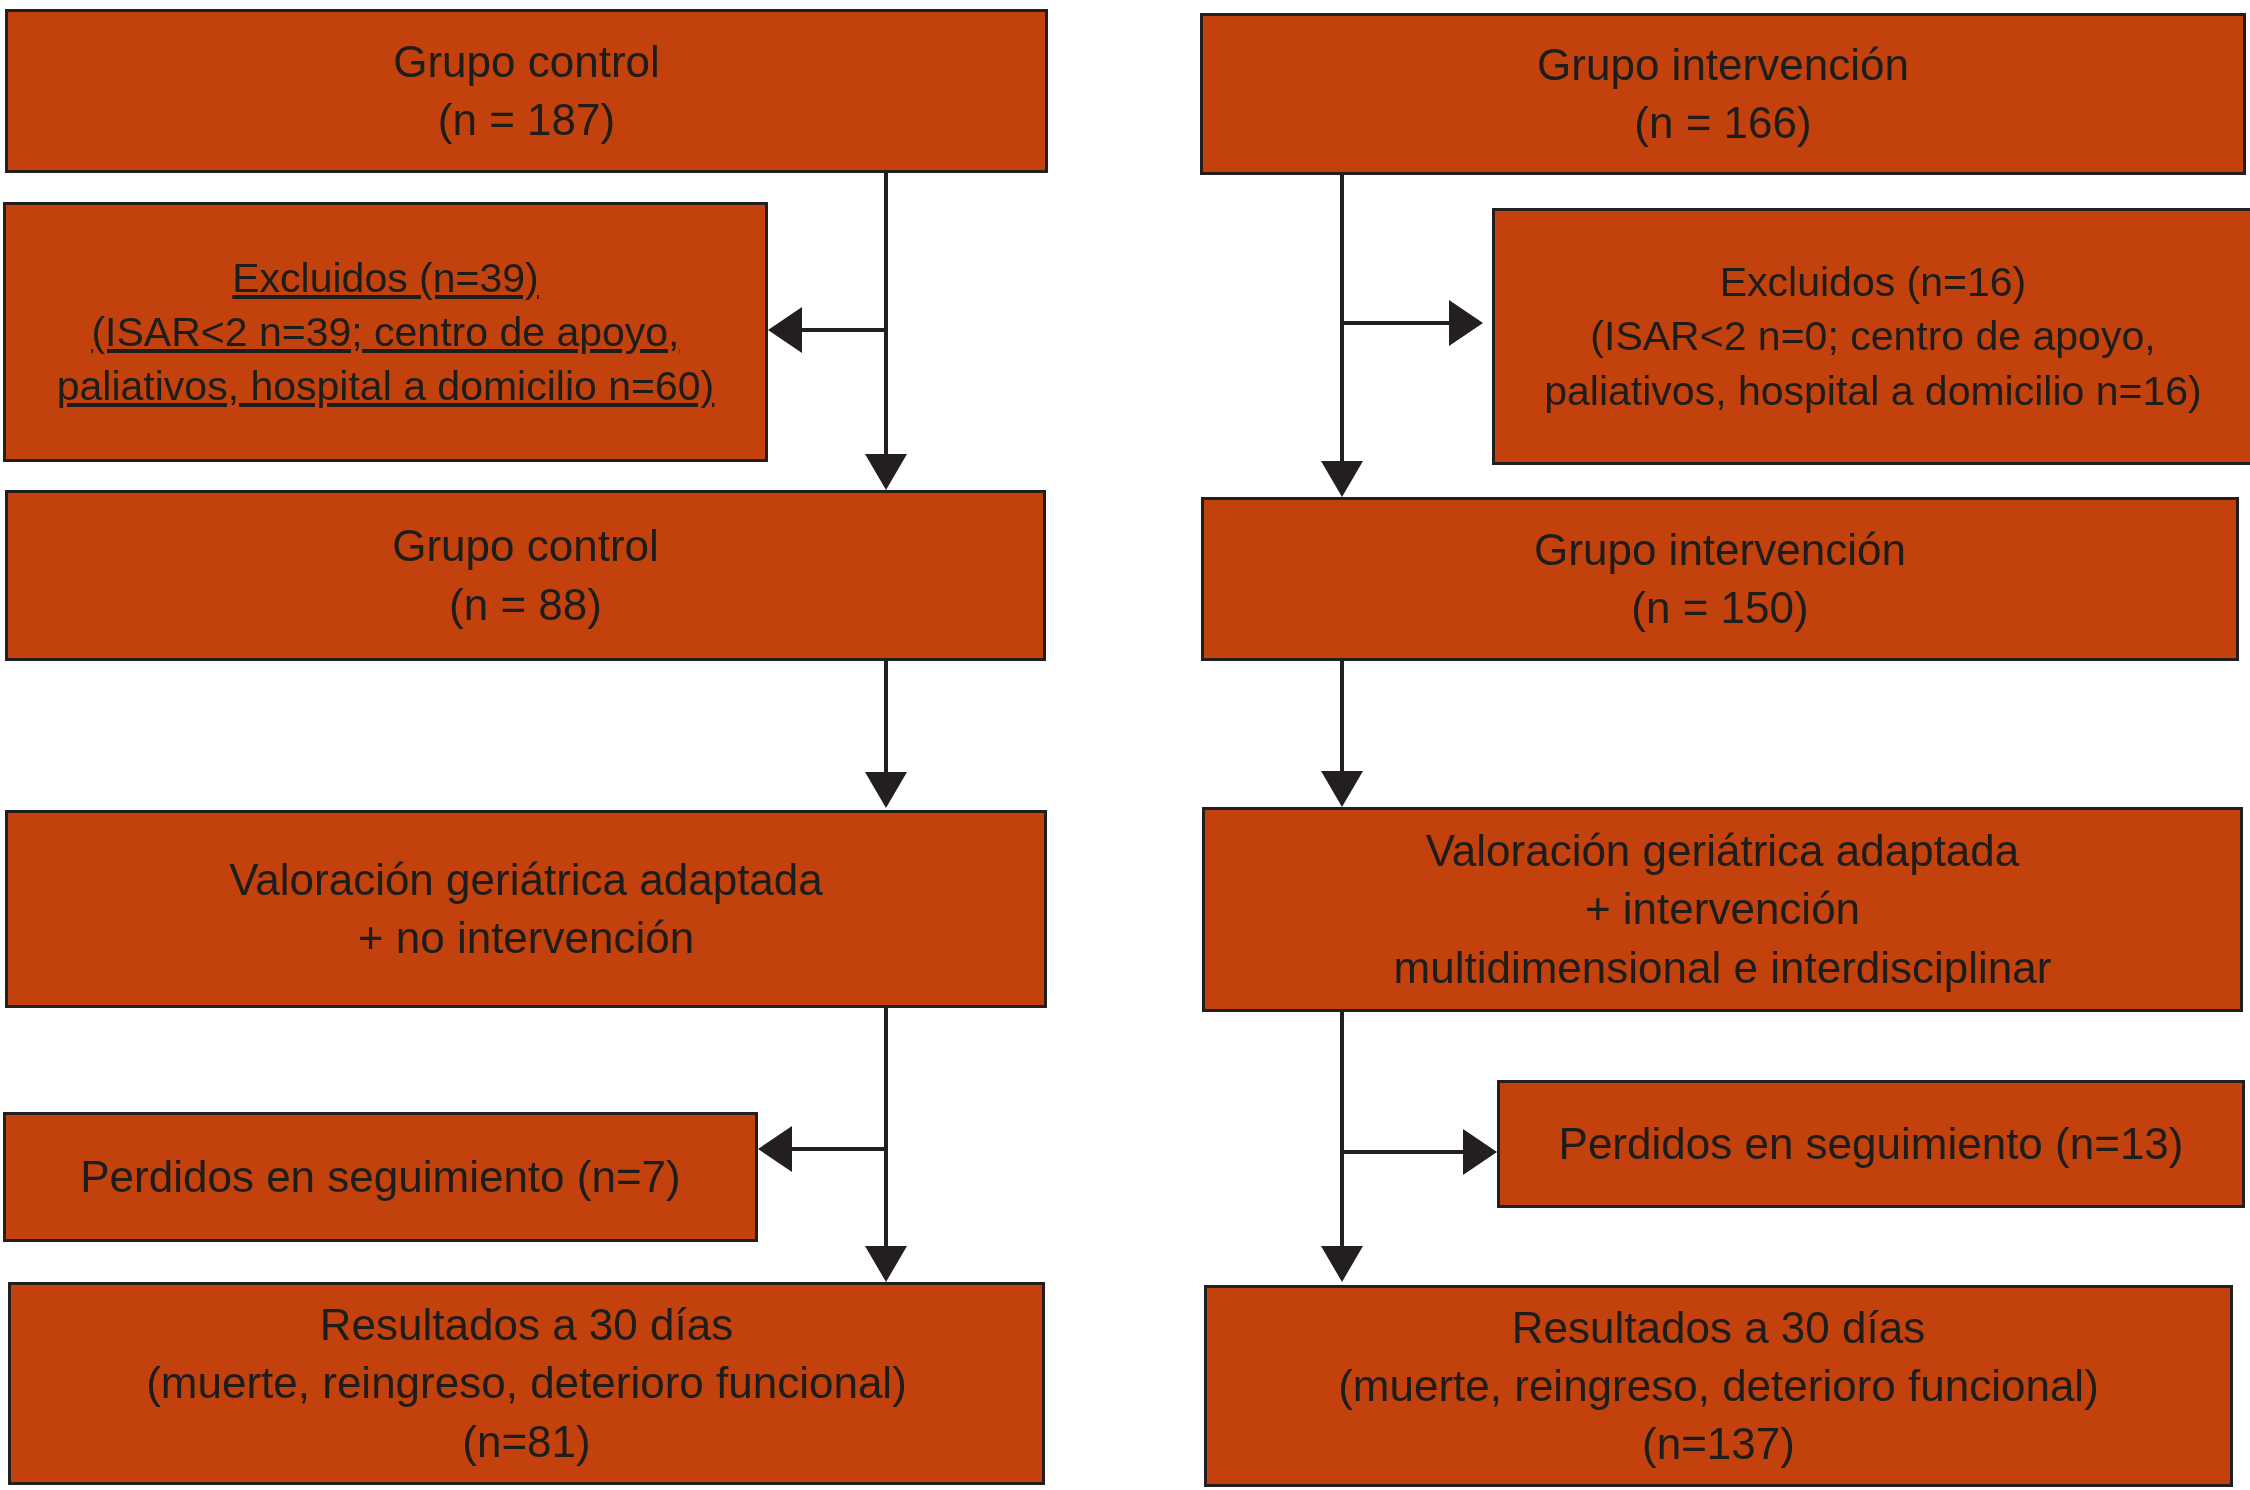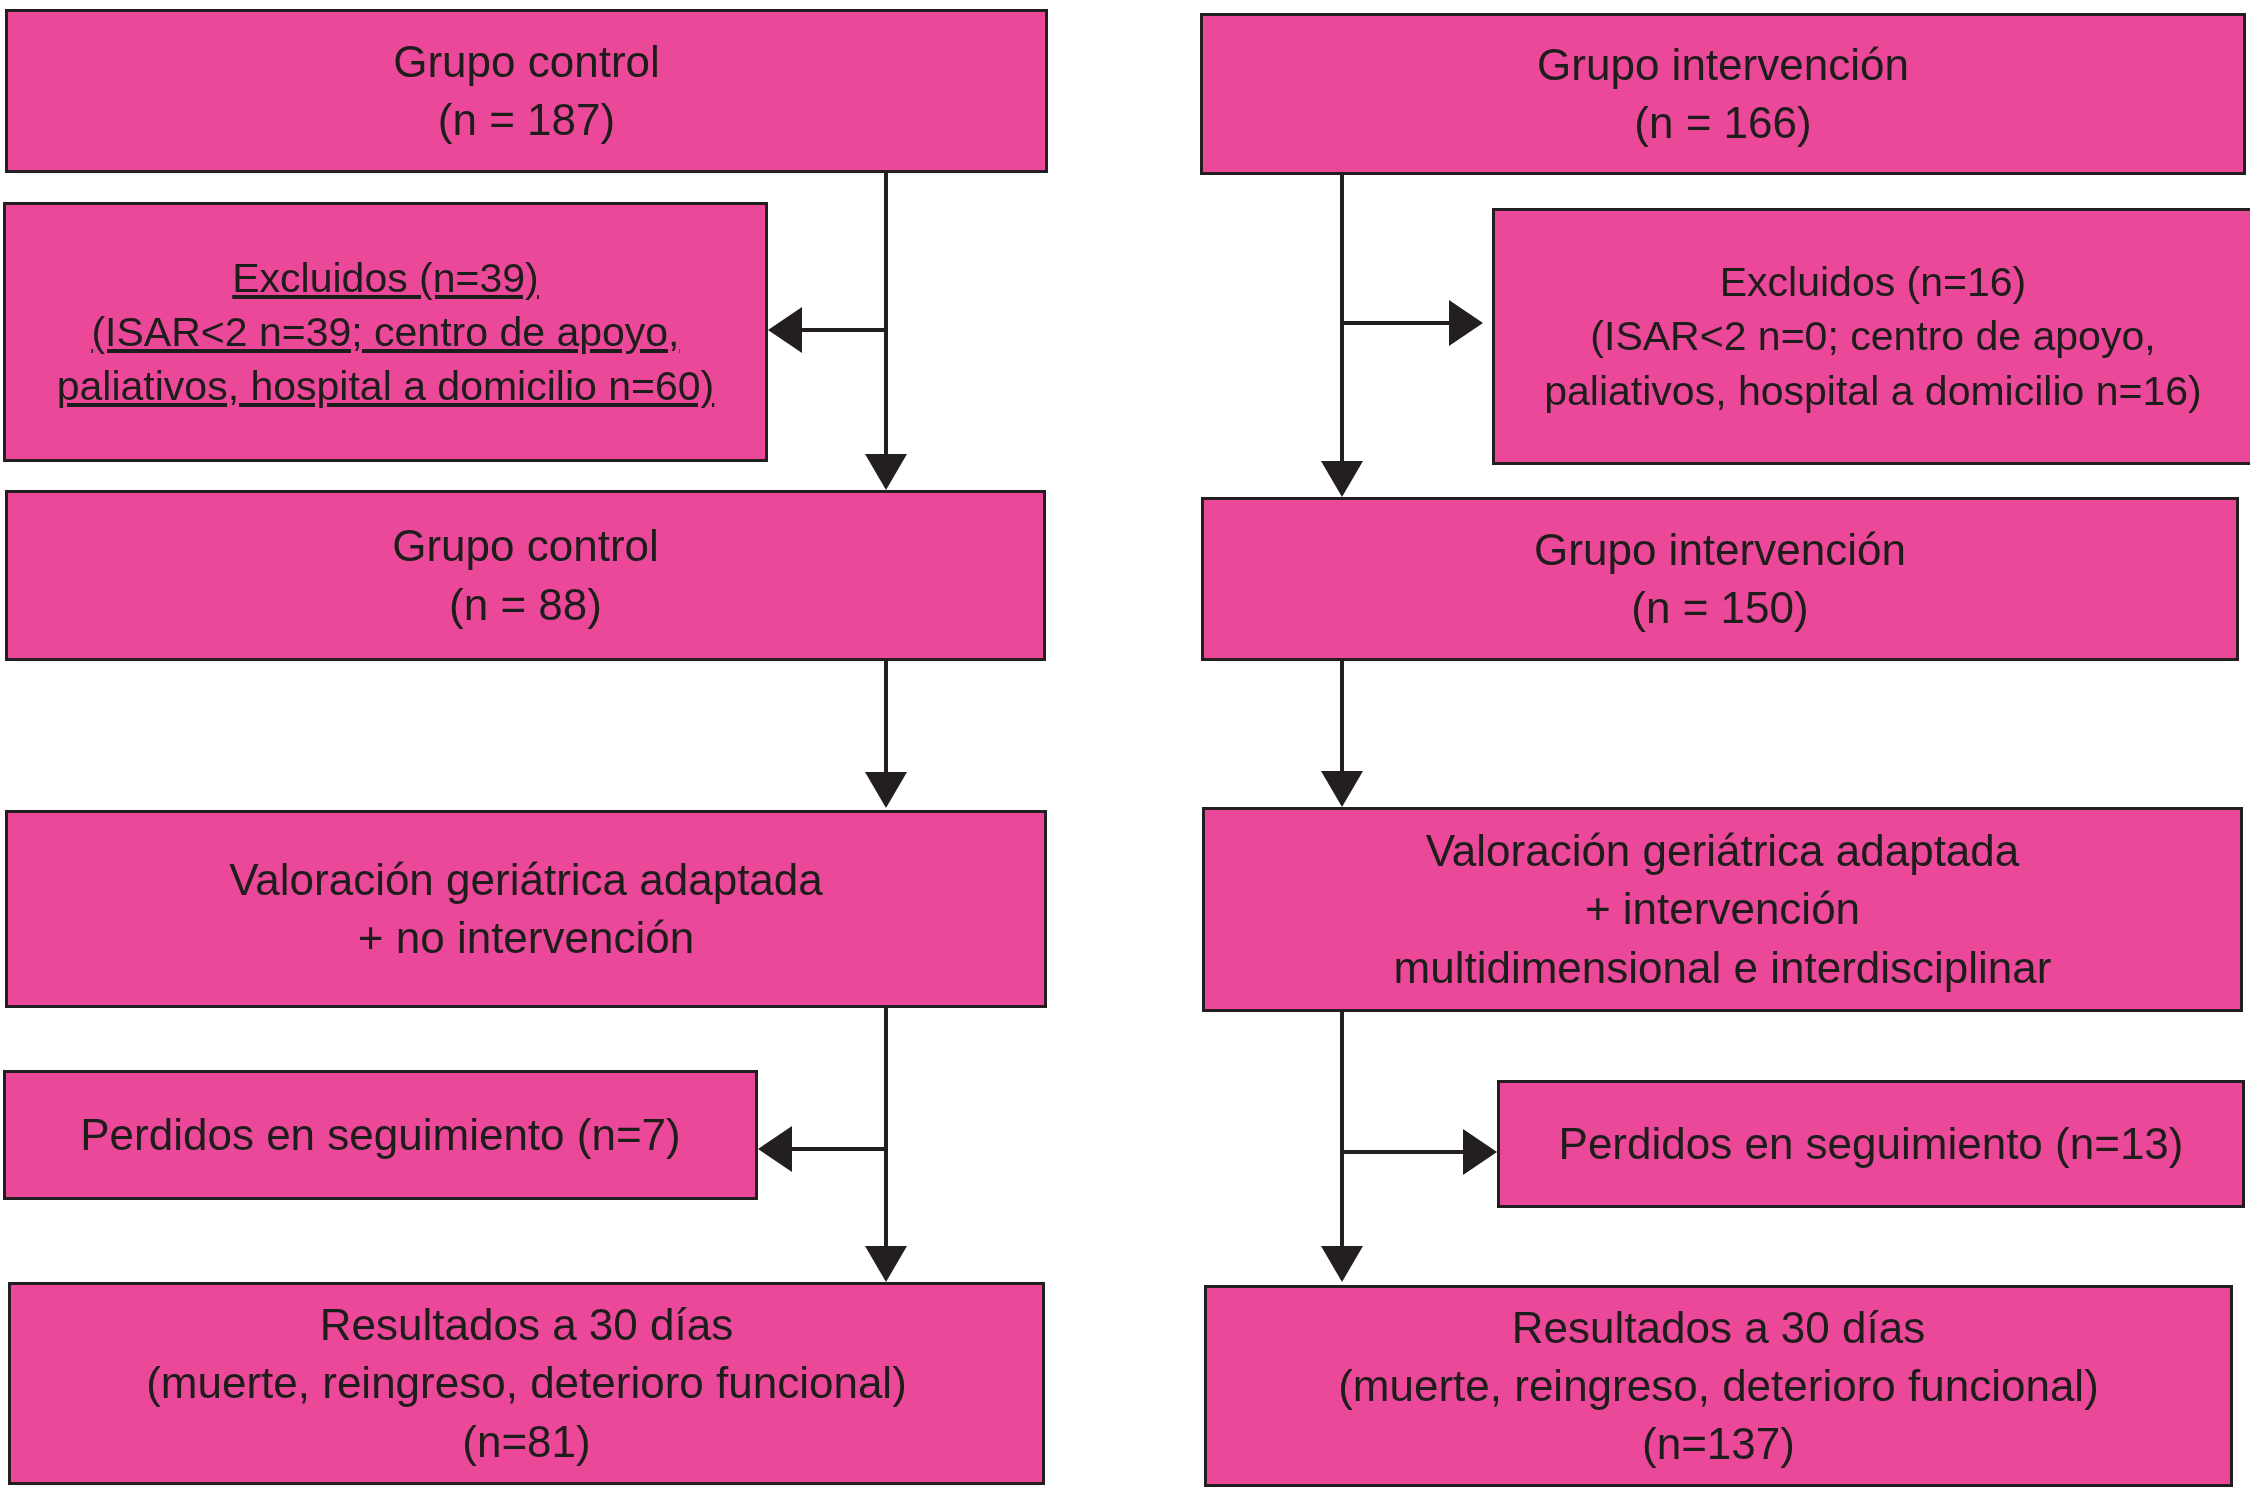--- a/index.html
+++ b/index.html
@@ -13,21 +13,21 @@
     width: 2250px;
     height: 1490px;
     background: #ffffff;
     font-family: "Liberation Sans", sans-serif;
     overflow: hidden;
   }
   .box {
     position: absolute;
     box-sizing: border-box;
     border: 3px solid #231f20;
-    background: #ec4899;
+    background: #c2410c;
     display: flex;
     align-items: center;
     justify-content: center;
     text-align: center;
     white-space: pre-line;
     color: #1d1d1b;
     font-size: 44px;
     line-height: 1.32;
     padding: 4px 10px;
   }
@@ -77,21 +77,21 @@
   <div class="box small" style="left:3px; top:202px; width:765px; height:260px;text-decoration:underline;">Excluidos (n=39)
 (ISAR&lt;2 n=39; centro de apoyo,
 paliativos, hospital a domicilio n=60)</div>
 
   <div class="box" style="left:5px; top:490px; width:1041px; height:171px;">Grupo control
 (n = 88)</div>
 
   <div class="box" style="left:5px; top:810px; width:1042px; height:198px;">Valoración geriátrica adaptada
 + no intervención</div>
 
-  <div class="box" style="left:3px; top:1070px; width:755px; height:130px;">Perdidos en seguimiento (n=7)</div>
+  <div class="box" style="left:3px; top:1112px; width:755px; height:130px;">Perdidos en seguimiento (n=7)</div>
 
   <div class="box" style="left:8px; top:1282px; width:1037px; height:203px;">Resultados a 30 días
 (muerte, reingreso, deterioro funcional)
 (n=81)</div>
 
   <div class="vline" style="left:884px; top:173px; height:282px;"></div>
   <div class="arrow-down" style="left:865px; top:454px;"></div>
 
   <div class="hline" style="left:800px; top:328px; width:88px;"></div>
   <div class="arrow-left" style="left:768px; top:307px;"></div>

